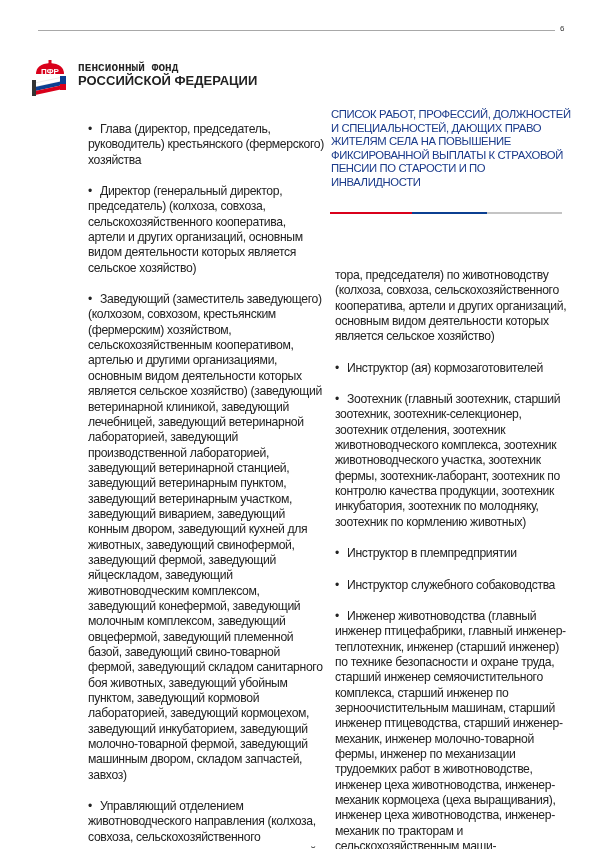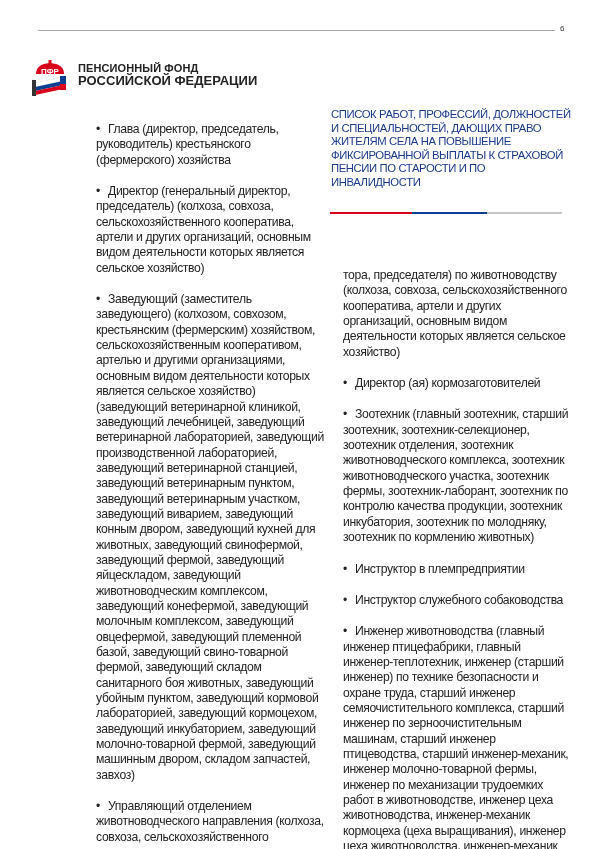--- a/index.html
+++ b/index.html
@@ -2,26 +2,26 @@
 <html><head>
 <meta charset="utf-8">
 <style>
   html, body { margin: 0; padding: 0; background: #ffffff; }
   body { width: 600px; height: 849px; position: relative; overflow: hidden;
          font-family: "Liberation Sans", sans-serif; color: #1e1e1e; }
   .topline { position: absolute; left: 38px; top: 30px; width: 517px; height: 1px; background: #a8a8a8; }
   .pagenum { position: absolute; left: 560px; top: 24px; font-size: 8px; color: #333; }
   .logo { position: absolute; left: 30px; top: 60px; width: 40px; height: 38px; }
   .brand { position: absolute; left: 78px; top: 62px; }
-  .brand .l1 { font-size: 11px; font-weight: bold; color: #222; letter-spacing: 0.1px; line-height: 13px; }
+  .brand .l1 { font-size: 11px; font-weight: bold; color: #222; letter-spacing: 0.1px; line-height: 13px; font-family: Liberation Mono, monospace; }
   .brand .l2 { font-size: 13px; font-weight: bold; color: #222; line-height: 12px; }
   .col { position: absolute; font-size: 12.2px; line-height: 15.35px; letter-spacing: -0.35px; color: #222; }
   .col-left { left: 84px; top: 122px; width: 240px; }
   .col-right { left: 331px; top: 268px; width: 240px; }
-  .item { margin: 0 0 16px 12px; }
+  .item { margin: 0 0 16px 4px; }
   .item .bullet { display: inline-block; width: 12px; }
   .heading { position: absolute; left: 331px; top: 108px; width: 240px;
              font-size: 11.3px; line-height: 13.6px; color: #1a3a8a; letter-spacing: -0.4px;
              text-transform: uppercase; }
   .divider { position: absolute; top: 212px; left: 330px; height: 2px; display: flex; }
   .divider .seg { height: 2px; }
 </style>
 </head>
 <body>
 
@@ -58,18 +58,18 @@
 
 <div class="heading">СПИСОК РАБОТ, ПРОФЕССИЙ, ДОЛЖНОСТЕЙ И СПЕЦИАЛЬНОСТЕЙ, ДАЮЩИХ ПРАВО ЖИТЕЛЯМ СЕЛА НА ПОВЫШЕНИЕ ФИКСИРОВАННОЙ ВЫПЛАТЫ К СТРАХОВОЙ ПЕНСИИ ПО СТАРОСТИ И ПО ИНВАЛИДНОСТИ</div>
 <div class="divider">
   <div class="seg" style="width:82px;background:#d9001b"></div>
   <div class="seg" style="width:75px;background:#0b3f91"></div>
   <div class="seg" style="width:75px;background:#c4c4c4"></div>
 </div>
 
 <div class="col col-right">
   <div class="item"><span>тора, председателя) по животноводству (колхоза, совхоза, сельскохозяйственного кооператива, артели и других организаций, основным видом деятельности которых является сельское хозяйство)</span></div>
-  <div class="item"><span class="bullet">•</span><span>Директор (ая) кормозаготовителей</span></div>
+  <div class="item"><span class="bullet">•</span><span>Инструктор (ая) кормозаготовителей</span></div>
   <div class="item"><span class="bullet">•</span><span>Зоотехник (главный зоотехник, старший зоотехник, зоотехник-селекционер, зоотехник отделения, зоотехник животноводческого комплекса, зоотехник животноводческого участка, зоотехник фермы, зоотехник-лаборант, зоотехник по контролю качества продукции, зоотехник инкубатория, зоотехник по молодняку, зоотехник по кормлению животных)</span></div>
   <div class="item"><span class="bullet">•</span><span>Инструктор в племпредприятии</span></div>
   <div class="item"><span class="bullet">•</span><span>Инструктор служебного собаководства</span></div>
   <div class="item"><span class="bullet">•</span><span>Инженер животноводства (главный инженер птицефабрики, главный инженер-теплотехник, инженер (старший инженер) по технике безопасности и охране труда, старший инженер семяочистительного комплекса, старший инженер по зерноочистительным машинам, старший инженер птицеводства, старший инженер-механик, инженер молочно-товарной фермы, инженер по механизации трудоемких работ в животноводстве, инженер цеха животноводства, инженер-механик кормоцеха (цеха выращивания), инженер цеха животноводства, инженер-механик по тракторам и сельскохозяйственным маши-</span></div>
 </div>
 
 </body></html>

